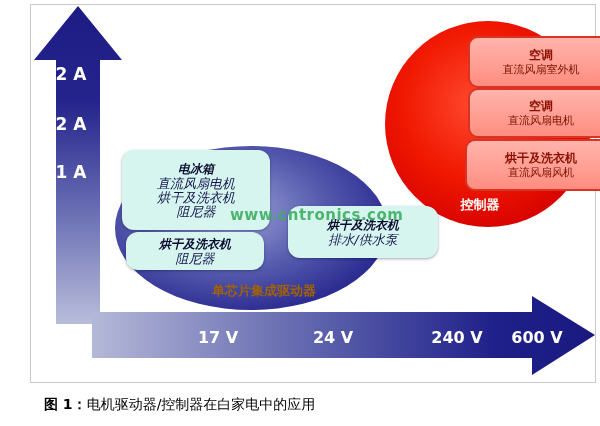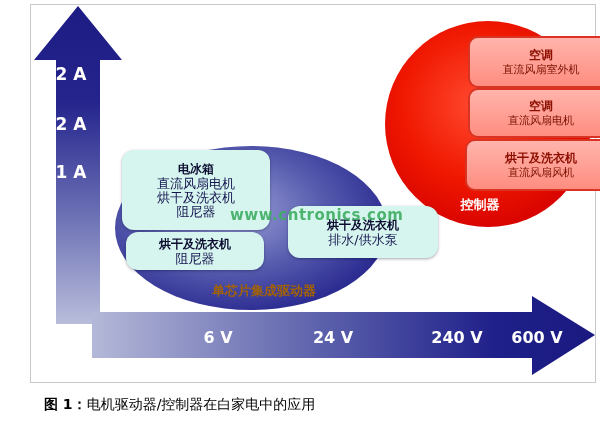--- a/index.html
+++ b/index.html
@@ -8,21 +8,21 @@
   .frame{position:absolute;left:30px;top:4px;width:564px;height:377px;border:1px solid #c9c9c9;background:#fff;}
   svg{position:absolute;}
   .v-arrow{left:30px;top:6px;}
   .h-arrow{left:92px;top:296px;}
   .v-label{position:absolute;left:36px;width:70px;text-align:center;color:#fff;font-weight:bold;font-size:17px;z-index:4;}
   .h-label{position:absolute;top:328px;width:72px;text-align:center;color:#fff;font-weight:bold;font-size:16px;z-index:4;}
   .ellipse{position:absolute;left:115px;top:146px;width:272px;height:164px;border-radius:50%;
     background:radial-gradient(ellipse at 42% 40%, #a0a5db 0%, #5a5fb0 40%, #2a2a90 75%, #191977 100%);z-index:3;}
   .cyan-box{position:absolute;background:#d6f5ef;border-radius:12px;z-index:4;
     display:flex;flex-direction:column;justify-content:center;align-items:center;text-align:center;
-    box-shadow:0 1px 3px rgba(0,0,40,.35);}
+    box-shadow:0 1px 3px rgba(0,0,40,.35);font-style:italic;}
   .cyan-box .box-title{font-weight:bold;font-size:12px;color:#0b0b30;line-height:15px;}
   .cyan-box .box-line{font-size:13px;color:#14144e;line-height:14px;}
   .driver-label{position:absolute;left:169px;top:282px;width:190px;text-align:center;
     font-weight:bold;font-size:13px;color:#a16207;z-index:4;}
   .red-circle{position:absolute;left:385px;top:21px;width:206px;height:206px;border-radius:50%;
     background:radial-gradient(circle at 45% 40%, #ff4a30 0%, #f01800 45%, #d40000 80%, #c00000 100%);z-index:3;}
   .red-box{position:absolute;border-radius:10px;z-index:4;
     background:linear-gradient(#ffb4ac, #ff8d80);border:2px solid #d83323;
     display:flex;flex-direction:column;justify-content:center;align-items:center;text-align:center;margin-left:48px;}
   .red-box .box-title{font-weight:bold;font-size:12px;color:#8c0f00;line-height:15px;}
@@ -60,21 +60,21 @@
     <defs>
       <linearGradient id="hgrad" x1="0" y1="0" x2="1" y2="0">
         <stop offset="0%" stop-color="#b4b8d8"></stop>
         <stop offset="45%" stop-color="#5d62ac"></stop>
         <stop offset="80%" stop-color="#20208a"></stop>
         <stop offset="100%" stop-color="#191980"></stop>
       </linearGradient>
     </defs>
     <polygon points="0,16 440,16 440,0 503,39 440,79 440,62 0,62" fill="url(#hgrad)"></polygon>
   </svg>
-  <div class="h-label" style="left:182px">6 V</div>
+  <div class="h-label" style="left:182px">17 V</div>
   <div class="h-label" style="left:297px">24 V</div>
   <div class="h-label" style="left:421px">240 V</div>
   <div class="h-label" style="left:501px">600 V</div>
 
   <div class="ellipse"></div>
 
   <div class="cyan-box" style="left:122px;top:150px;width:148px;height:80px;">
     <div class="box-title">电冰箱</div>
     <div class="box-line">直流风扇电机</div>
     <div class="box-line">烘干及洗衣机</div>

